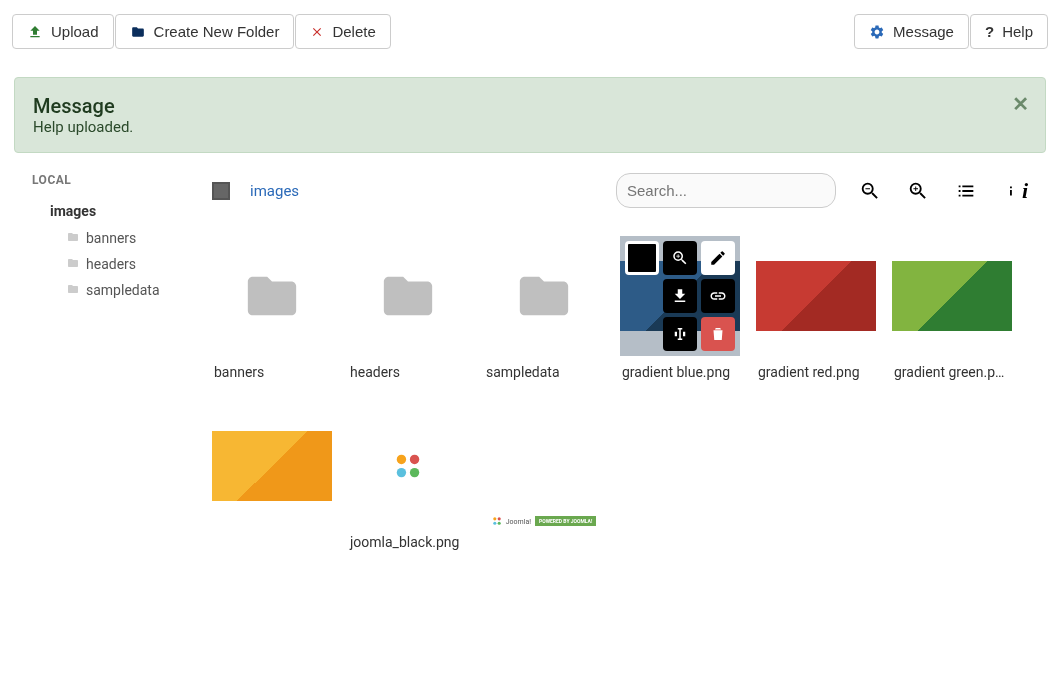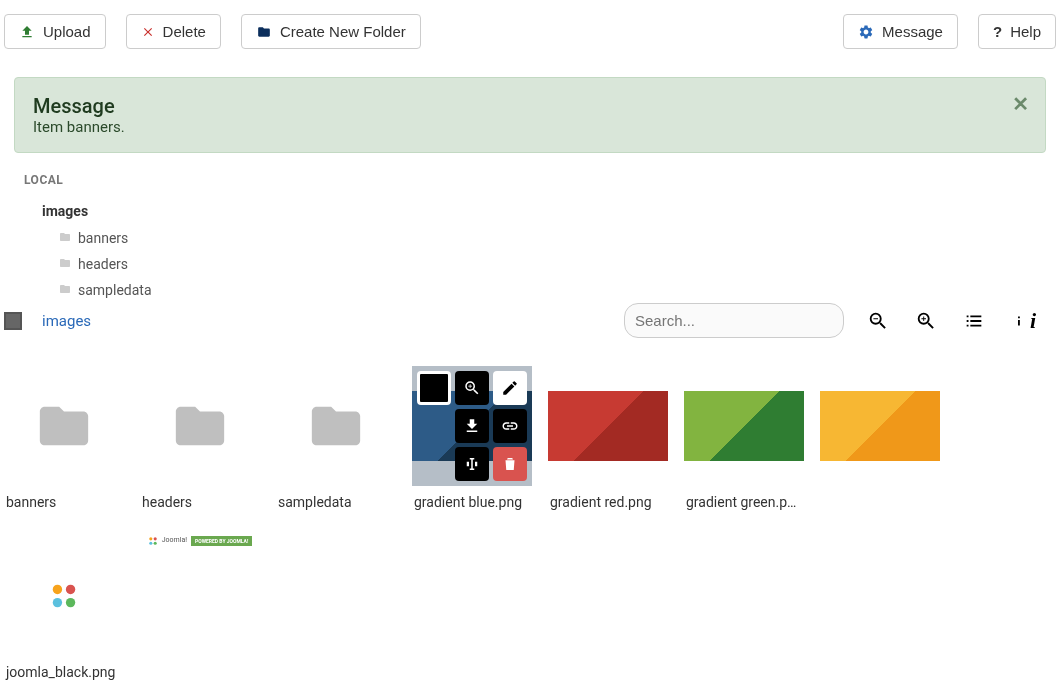--- a/index.html
+++ b/index.html
@@ -4,22 +4,22 @@
 <style>
 * { box-sizing: border-box; margin: 0; padding: 0; }
 body {
   font-family: -apple-system, BlinkMacSystemFont, "Segoe UI", Roboto, Helvetica, Arial, sans-serif;
   background: #fff;
   color: #333;
   font-size: 14px;
 }
 .toolbar {
   display: flex;
-  padding: 14px 4px;
-  gap: 20px;
+  padding: 14px 12px;
+  gap: 1px;
 }
 .toolbar-spacer { flex: 1; }
 .btn {
   display: inline-flex;
   align-items: center;
   gap: 8px;
   padding: 8px 14px;
   background: #fff;
   border: 1px solid #ccc;
   border-radius: 4px;
@@ -43,22 +43,21 @@
   position: absolute;
   top: 14px; right: 16px;
   color: #6b8a6b;
   font-size: 20px;
   font-weight: bold;
   cursor: pointer;
 }
 
 .main {
   display: flex;
-  padding: 0 4px;
-  flex-direction: column;
+  padding: 0 12px;
 }
 .sidebar {
   width: 200px;
   padding: 0 12px 0 20px;
 }
 .sidebar-heading {
   font-size: 12px;
   font-weight: 700;
   letter-spacing: 0.5px;
   color: #777;
@@ -190,21 +189,21 @@
 }
 
 .joomla-thumb {
   display: flex;
   align-items: center;
   justify-content: center;
 }
 .powered-thumb {
   display: flex;
   gap: 4px;
-  align-items: flex-start;
+  align-items: flex-end;
   justify-content: center;
   font-size: 6px;
 }
 .powered-badge {
   background: #6aa84f;
   color: #fff;
   padding: 2px 4px;
   font-size: 5px;
   font-weight: bold;
 }
@@ -216,52 +215,52 @@
   <button class="btn">
     <span class="icon">
       <svg width="16" height="16" viewBox="0 0 24 24">
           <path fill="#2f7d32" d="M9 16h6v-6h4l-7-7-7 7h4v6zm-4 2h14v2H5v-2z"></path>
         </svg>
     </span>
     <span>Upload</span>
   </button>
   <button class="btn">
     <span class="icon">
+      <svg width="16" height="14" viewBox="0 0 24 24">
+          <path fill="#0b2e5c" d="M10 4H4c-1.1 0-2 .9-2 2v12c0 1.1.9 2 2 2h16c1.1 0 2-.9 2-2V8c0-1.1-.9-2-2-2h-8l-2-2z"></path>
+        </svg>
+    </span>
+    <span>Create New Folder</span>
+  </button>
+  <button class="btn">
+    <span class="icon">
       <svg width="14" height="14" viewBox="0 0 24 24">
           <path fill="#c9302c" d="M19 6.41L17.59 5 12 10.59 6.41 5 5 6.41 10.59 12 5 17.59 6.41 19 12 13.41 17.59 19 19 17.59 13.41 12z"></path>
         </svg>
     </span>
     <span>Delete</span>
-  </button>
-  <button class="btn">
-    <span class="icon">
-      <svg width="16" height="14" viewBox="0 0 24 24">
-          <path fill="#0b2e5c" d="M10 4H4c-1.1 0-2 .9-2 2v12c0 1.1.9 2 2 2h16c1.1 0 2-.9 2-2V8c0-1.1-.9-2-2-2h-8l-2-2z"></path>
-        </svg>
-    </span>
-    <span>Create New Folder</span>
   </button>
   <div class="toolbar-spacer"></div>
   <button class="btn">
     <span class="icon">
       <svg width="16" height="16" viewBox="0 0 24 24">
           <path fill="#2a69b8" d="M19.14 12.94c.04-.31.06-.63.06-.94s-.02-.63-.06-.94l2.03-1.58c.18-.14.23-.4.12-.61l-1.92-3.32c-.12-.21-.37-.29-.59-.21l-2.39.96c-.5-.38-1.04-.7-1.62-.94l-.36-2.54c-.04-.24-.24-.42-.48-.42h-3.84c-.24 0-.44.18-.48.42l-.36 2.54c-.58.24-1.12.56-1.62.94l-2.39-.96c-.22-.08-.47 0-.59.21L2.71 8.87c-.11.21-.06.47.12.61l2.03 1.58c-.04.31-.06.63-.06.94s.02.63.06.94l-2.03 1.58c-.18.14-.23.4-.12.61l1.92 3.32c.12.21.37.29.59.21l2.39-.96c.5.38 1.04.7 1.62.94l.36 2.54c.04.24.24.42.48.42h3.84c.24 0 .44-.18.48-.42l.36-2.54c.58-.24 1.12-.56 1.62-.94l2.39.96c.22.08.47 0 .59-.21l1.92-3.32c.11-.21.06-.47-.12-.61l-2.03-1.58zM12 15.6c-1.98 0-3.6-1.62-3.6-3.6s1.62-3.6 3.6-3.6 3.6 1.62 3.6 3.6-1.62 3.6-3.6 3.6z"></path>
         </svg>
     </span>
     <span>Message</span>
   </button>
   <button class="btn">
     <span class="icon" style="font-weight:bold;color:#333">?</span>
     <span>Help</span>
   </button>
 </div>
 
 <div class="alert">
   <div class="alert-title">Message</div>
-  <div class="alert-body">Item banners.</div>
+  <div class="alert-body">Help uploaded.</div>
   <span class="alert-close">✕</span>
 </div>
 
 <div class="main">
 
   <aside class="sidebar">
     <div class="sidebar-heading">LOCAL</div>
     <div class="tree-root">images</div>
     <div id="tree-items">
         <div class="tree-item">

